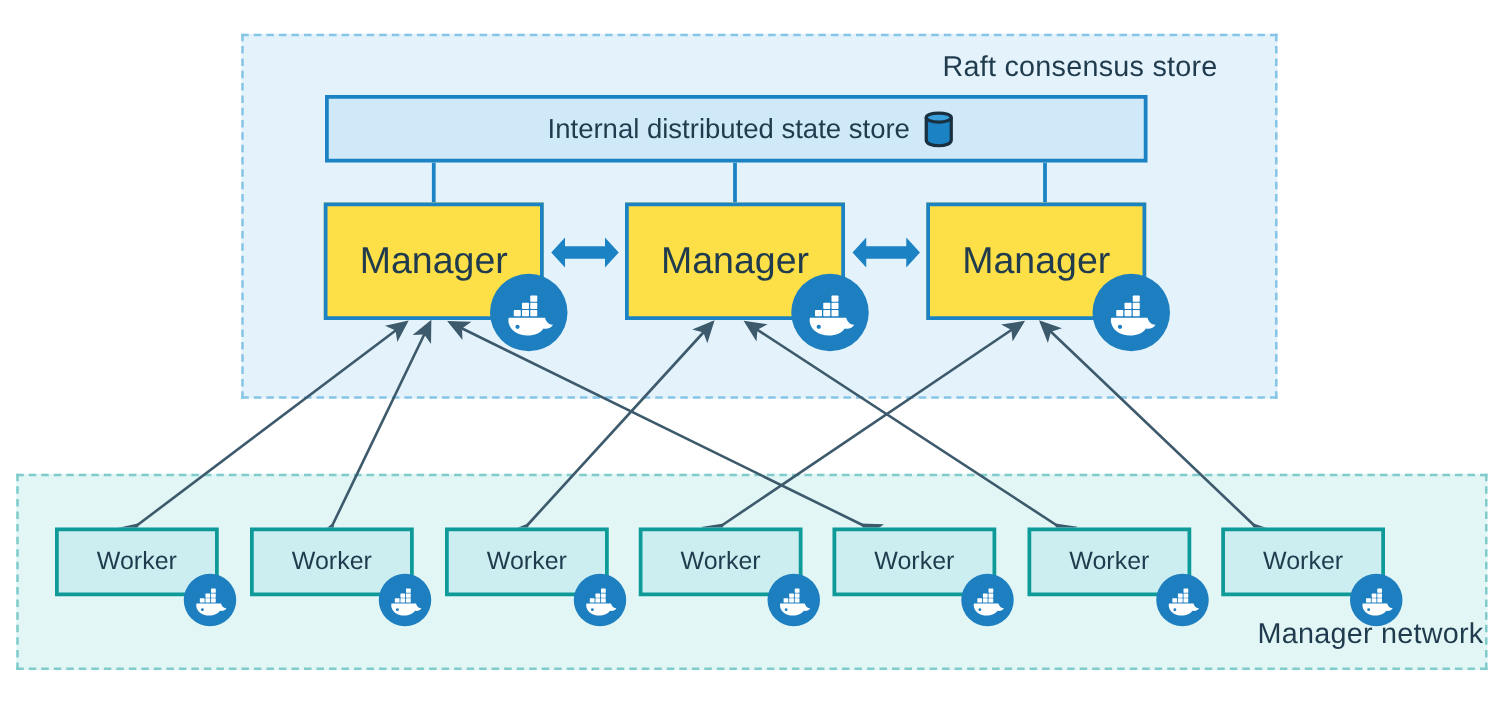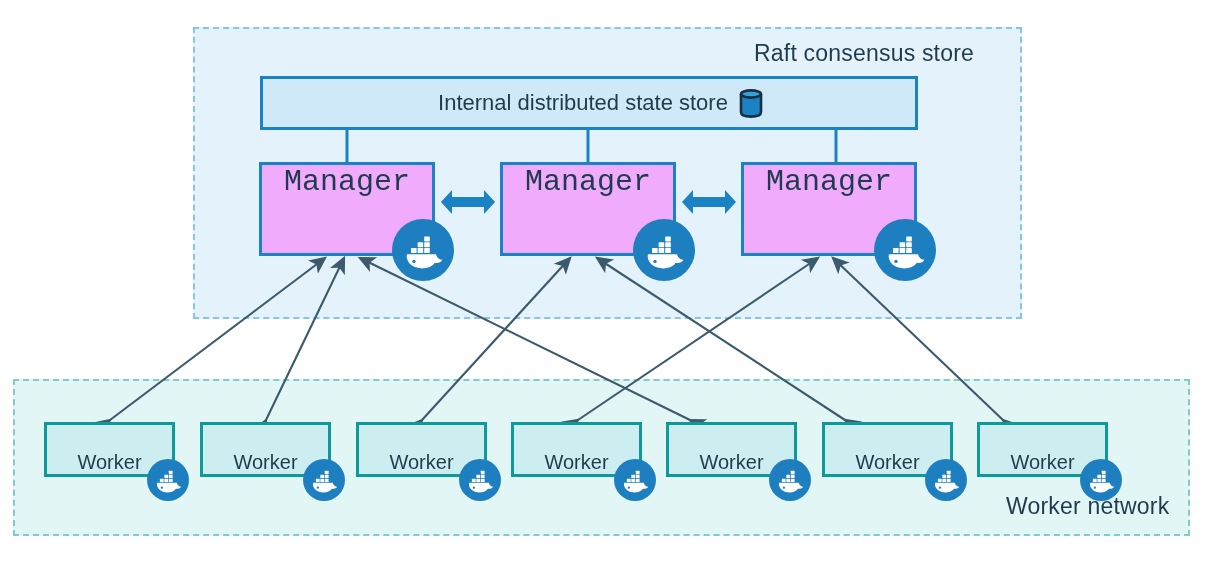--- a/index.html
+++ b/index.html
@@ -12,46 +12,46 @@
 
   .group-label{position:absolute;color:#1f3b4d;white-space:nowrap;}
   #raft-label{left:754px;top:40px;font-size:23px;letter-spacing:.2px;}
   #gossip-label{left:1006px;top:493px;font-size:23px;letter-spacing:.2px;}
 
   #state-store{position:absolute;left:260px;top:76px;width:658px;height:54px;
     background:#cfe9f8;border:3px solid #1b82c4;box-sizing:border-box;
     display:flex;align-items:center;justify-content:center;gap:10px;padding-left:24px;}
   #state-store-label{font-size:22px;color:#1f3b4d;white-space:nowrap;}
 
-  .mgr{position:absolute;top:162px;width:176px;height:94px;background:#f0abfc;
-    border:3px solid #1b82c4;box-sizing:border-box;display:flex;align-items:flex-start;
-    justify-content:center;font-family:Liberation Mono, monospace;}
+  .mgr{position:absolute;top:162px;width:176px;height:94px;background:#fde047;
+    border:3px solid #1b82c4;box-sizing:border-box;display:flex;align-items:center;
+    justify-content:center;}
   .mgr span{font-size:30px;color:#1f3b4d;}
   #mgr-1{left:259px;} #mgr-2{left:500px;} #mgr-3{left:741px;}
 
   .wk{position:absolute;top:422px;width:131px;height:55px;background:#cdeef0;
-    border:3px solid #0f9a9a;box-sizing:border-box;display:flex;align-items:flex-end;
+    border:3px solid #0f9a9a;box-sizing:border-box;display:flex;align-items:center;
     justify-content:center;}
   .wk span{font-size:20px;color:#1f3b4d;}
 
   .docker{position:absolute;border-radius:50%;background:#1d7fc0;}
   .docker svg{position:absolute;left:0;top:0;width:100%;height:100%;}
 
   #svg-lines{position:absolute;left:0;top:0;width:1207px;height:566px;pointer-events:none;}
 </style>
 </head>
 <body>
 
 <div id="stage">
 
   <div class="group" id="raft-group"></div>
   <div class="group-label" id="raft-label">Raft consensus store</div>
 
   <div class="group" id="gossip-group"></div>
-  <div class="group-label" id="gossip-label">Worker network</div>
+  <div class="group-label" id="gossip-label">Manager network</div>
 
   <svg id="svg-lines" viewBox="0 0 1207 566">
     <defs>
       <marker id="ah" markerWidth="9" markerHeight="9" refX="7.2" refY="4.5" orient="auto" markerUnits="strokeWidth">
         <path d="M0,0.6 L8.4,4.5 L0,8.4 L2.1,4.5 Z" fill="#3d5a6c"></path>
       </marker>
       <marker id="ah2" markerWidth="9" markerHeight="9" refX="7.2" refY="4.5" orient="auto" markerUnits="strokeWidth">
         <path d="M0,0.6 L8.4,4.5 L0,8.4 L2.1,4.5 Z" fill="#3d5a6c"></path>
       </marker>
     </defs>

